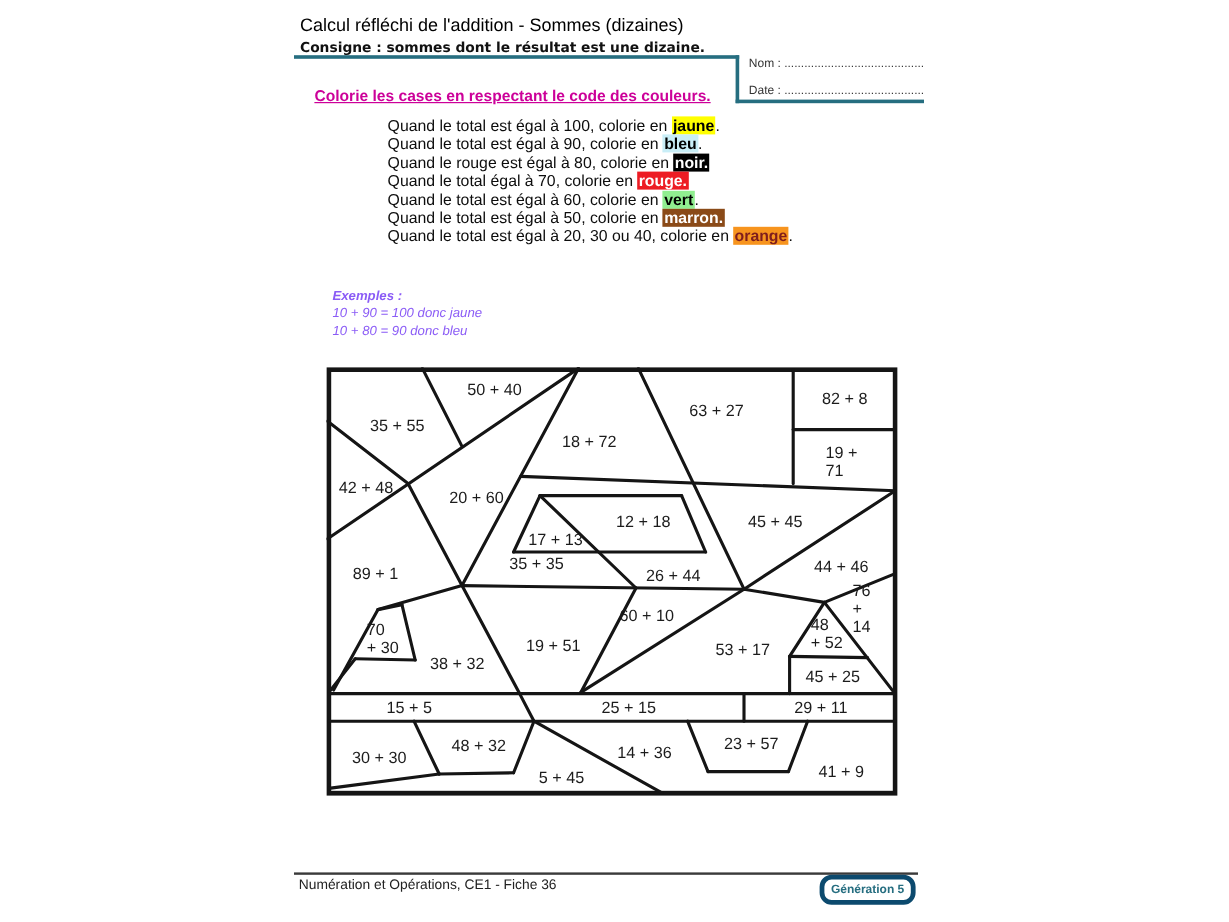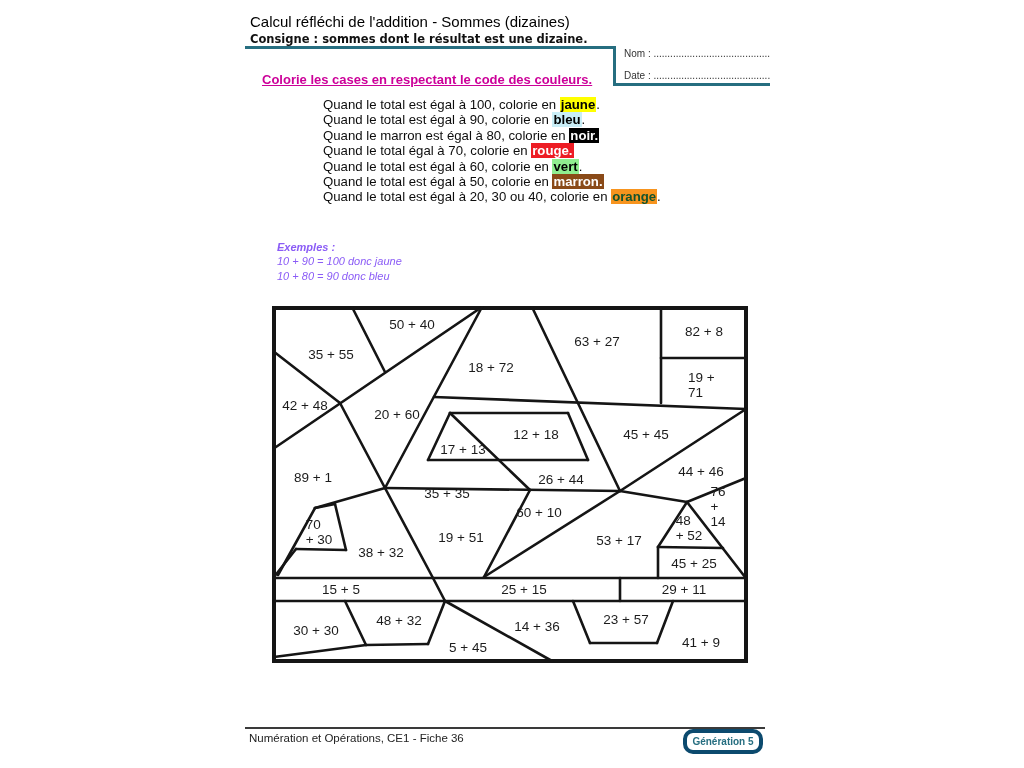--- a/index.html
+++ b/index.html
@@ -45,25 +45,25 @@
   <div class="abs namebox">
     <div class="namerow"><span>Nom : </span><span>..............................................</span></div>
     <div class="namerow"><span>Date : </span><span>..............................................</span></div>
   </div>
 
   <div class="abs instruction">Colorie les cases en respectant le code des couleurs.</div>
 
   <div class="abs codeblock">
       <div class="code-line"><span>Quand le total est égal à 100, colorie en </span><span class="hl" style="background: rgb(255, 255, 0); color: rgb(0, 0, 0);">jaune</span><span>.</span></div>
       <div class="code-line"><span>Quand le total est égal à 90, colorie en </span><span class="hl" style="background: rgb(201, 238, 247); color: rgb(0, 0, 0);">bleu</span><span>.</span></div>
-      <div class="code-line"><span>Quand le marron est égal à 80, colorie en </span><span class="hl" style="background: rgb(0, 0, 0); color: rgb(255, 255, 255);">noir.</span><span></span></div>
+      <div class="code-line"><span>Quand le rouge est égal à 80, colorie en </span><span class="hl" style="background: rgb(0, 0, 0); color: rgb(255, 255, 255);">noir.</span><span></span></div>
       <div class="code-line"><span>Quand le total égal à 70, colorie en </span><span class="hl" style="background: rgb(237, 28, 36); color: rgb(255, 255, 255);">rouge.</span><span></span></div>
       <div class="code-line"><span>Quand le total est égal à 60, colorie en </span><span class="hl" style="background: rgb(144, 238, 144); color: rgb(0, 0, 0);">vert</span><span>.</span></div>
       <div class="code-line"><span>Quand le total est égal à 50, colorie en </span><span class="hl" style="background: rgb(138, 74, 24); color: rgb(255, 255, 255);">marron.</span><span></span></div>
-      <div class="code-line"><span>Quand le total est égal à 20, 30 ou 40, colorie en </span><span class="hl" style="background: rgb(247, 148, 30); color: #14532d;">orange</span><span>.</span></div>
+      <div class="code-line"><span>Quand le total est égal à 20, 30 ou 40, colorie en </span><span class="hl" style="background: rgb(247, 148, 30); color: #7f1d1d;">orange</span><span>.</span></div>
     </div>
 
   <div class="abs examples">
     <div class="ex-title">Exemples :</div>
     <div>
         <div class="ex-line">10 + 90 = 100 donc jaune</div>
         <div class="ex-line">10 + 80 = 90 donc bleu</div>
       </div>
   </div>
 
@@ -129,21 +129,21 @@
         <div class="cell" style="left: 125px; top: 109px;">20 + 60</div>
         <div class="cell" style="left: 219px; top: 62px;">18 + 72</div>
         <div class="cell" style="left: 325px; top: 36px;">63 + 27</div>
         <div class="cell" style="left: 432px; top: 26px;">82 + 8</div>
         <div class="cell" style="left: 436px; top: 79px;">19 + 71</div>
         <div class="cell" style="left: 264px; top: 129px;">12 + 18</div>
         <div class="cell" style="left: 191px; top: 144px;">17 + 13</div>
         <div class="cell" style="left: 374px; top: 129px;">45 + 45</div>
         <div class="cell" style="left: 429px; top: 166px;">44 + 46</div>
         <div class="cell" style="left: 41px; top: 172px;">89 + 1</div>
-        <div class="cell" style="left: 175px; top: 188px; text-align: center;">35 + 35</div>
+        <div class="cell" style="left: 175px; top: 164px; text-align: center;">35 + 35</div>
         <div class="cell" style="left: 289px; top: 174px;">26 + 44</div>
         <div class="cell" style="left: 451px; top: 201px;">76 + 14</div>
         <div class="cell" style="left: 47px; top: 226px;">70
 + 30</div>
         <div class="cell" style="left: 267px; top: 207px;">60 + 10</div>
         <div class="cell" style="left: 417px; top: 222px;">48
 + 52</div>
         <div class="cell" style="left: 189px; top: 232px;">19 + 51</div>
         <div class="cell" style="left: 347px; top: 235px;">53 + 17</div>
         <div class="cell" style="left: 109px; top: 247px;">38 + 32</div>

